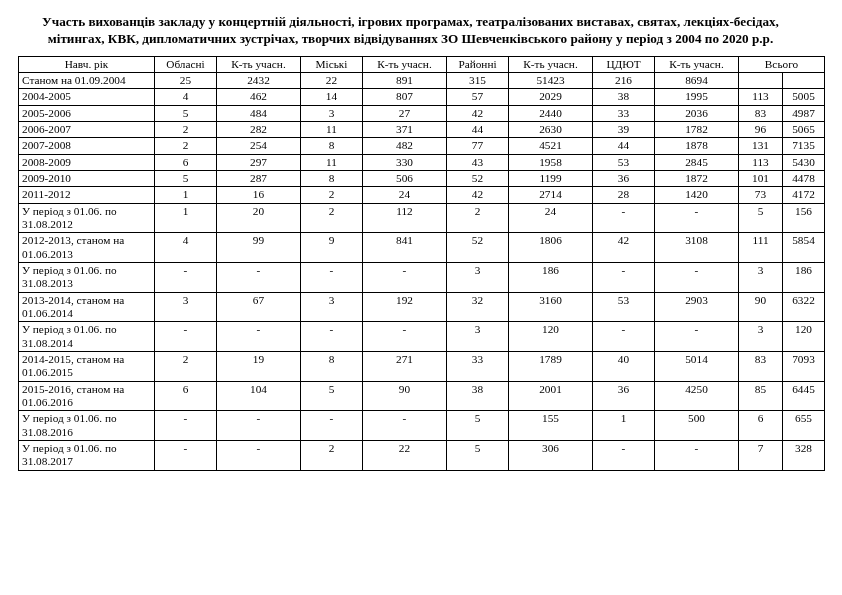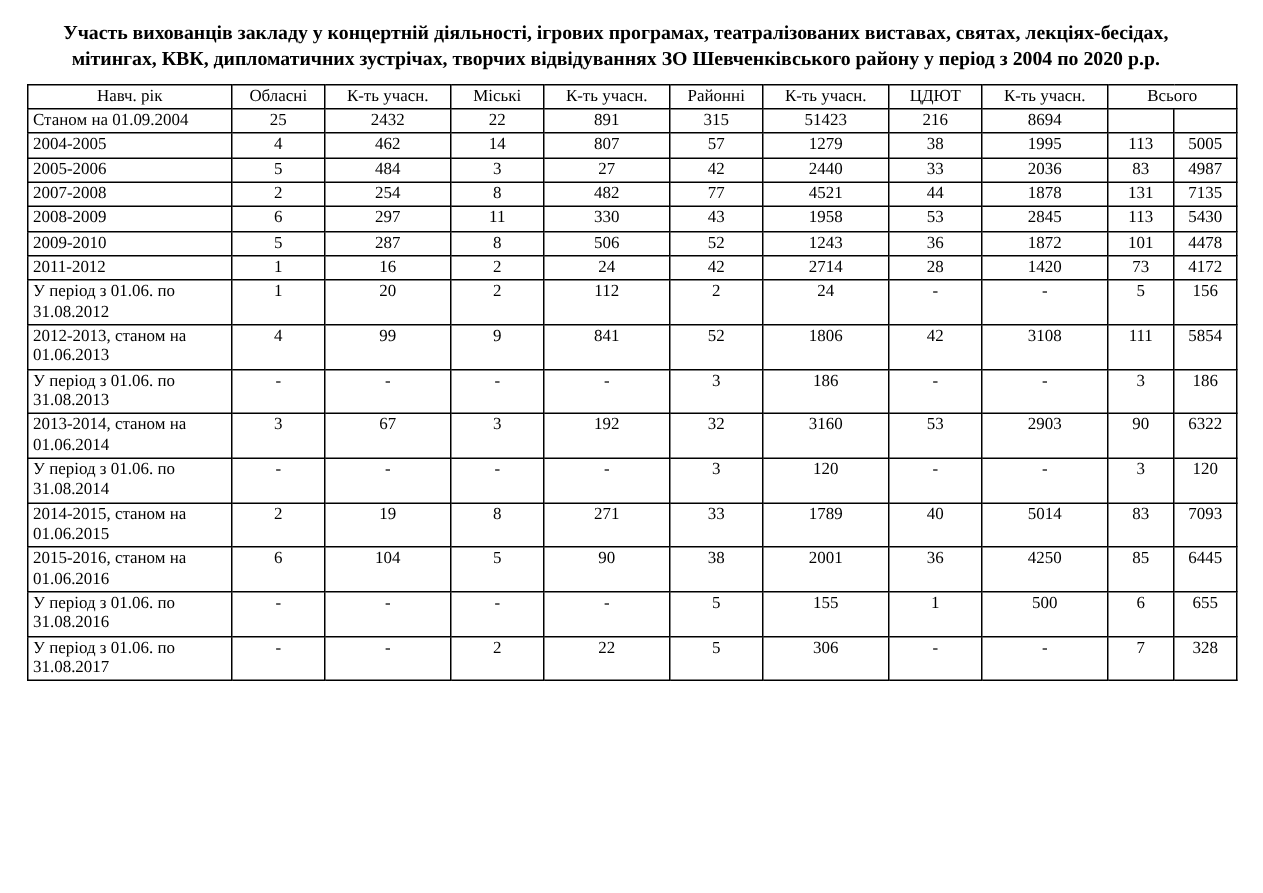--- a/index.html
+++ b/index.html
@@ -114,38 +114,51 @@
           <td class="num"></td>
           <td class="num"></td>
         </tr>
         <tr>
           <td class="rowlabel">2004-2005</td>
           <td class="num">4</td>
           <td class="num">462</td>
           <td class="num">14</td>
           <td class="num">807</td>
           <td class="num">57</td>
-          <td class="num">1279</td>
+          <td class="num">2029</td>
           <td class="num">38</td>
           <td class="num">1995</td>
           <td class="num">113</td>
           <td class="num">5005</td>
         </tr>
         <tr>
           <td class="rowlabel">2005-2006</td>
           <td class="num">5</td>
           <td class="num">484</td>
           <td class="num">3</td>
           <td class="num">27</td>
           <td class="num">42</td>
           <td class="num">2440</td>
           <td class="num">33</td>
           <td class="num">2036</td>
           <td class="num">83</td>
           <td class="num">4987</td>
+        </tr>
+        <tr>
+          <td class="rowlabel">2006-2007</td>
+          <td class="num">2</td>
+          <td class="num">282</td>
+          <td class="num">11</td>
+          <td class="num">371</td>
+          <td class="num">44</td>
+          <td class="num">2630</td>
+          <td class="num">39</td>
+          <td class="num">1782</td>
+          <td class="num">96</td>
+          <td class="num">5065</td>
         </tr>
         <tr>
           <td class="rowlabel">2007-2008</td>
           <td class="num">2</td>
           <td class="num">254</td>
           <td class="num">8</td>
           <td class="num">482</td>
           <td class="num">77</td>
           <td class="num">4521</td>
           <td class="num">44</td>
@@ -166,21 +179,21 @@
           <td class="num">113</td>
           <td class="num">5430</td>
         </tr>
         <tr>
           <td class="rowlabel">2009-2010</td>
           <td class="num">5</td>
           <td class="num">287</td>
           <td class="num">8</td>
           <td class="num">506</td>
           <td class="num">52</td>
-          <td class="num">1243</td>
+          <td class="num">1199</td>
           <td class="num">36</td>
           <td class="num">1872</td>
           <td class="num">101</td>
           <td class="num">4478</td>
         </tr>
         <tr>
           <td class="rowlabel">2011-2012</td>
           <td class="num">1</td>
           <td class="num">16</td>
           <td class="num">2</td>

